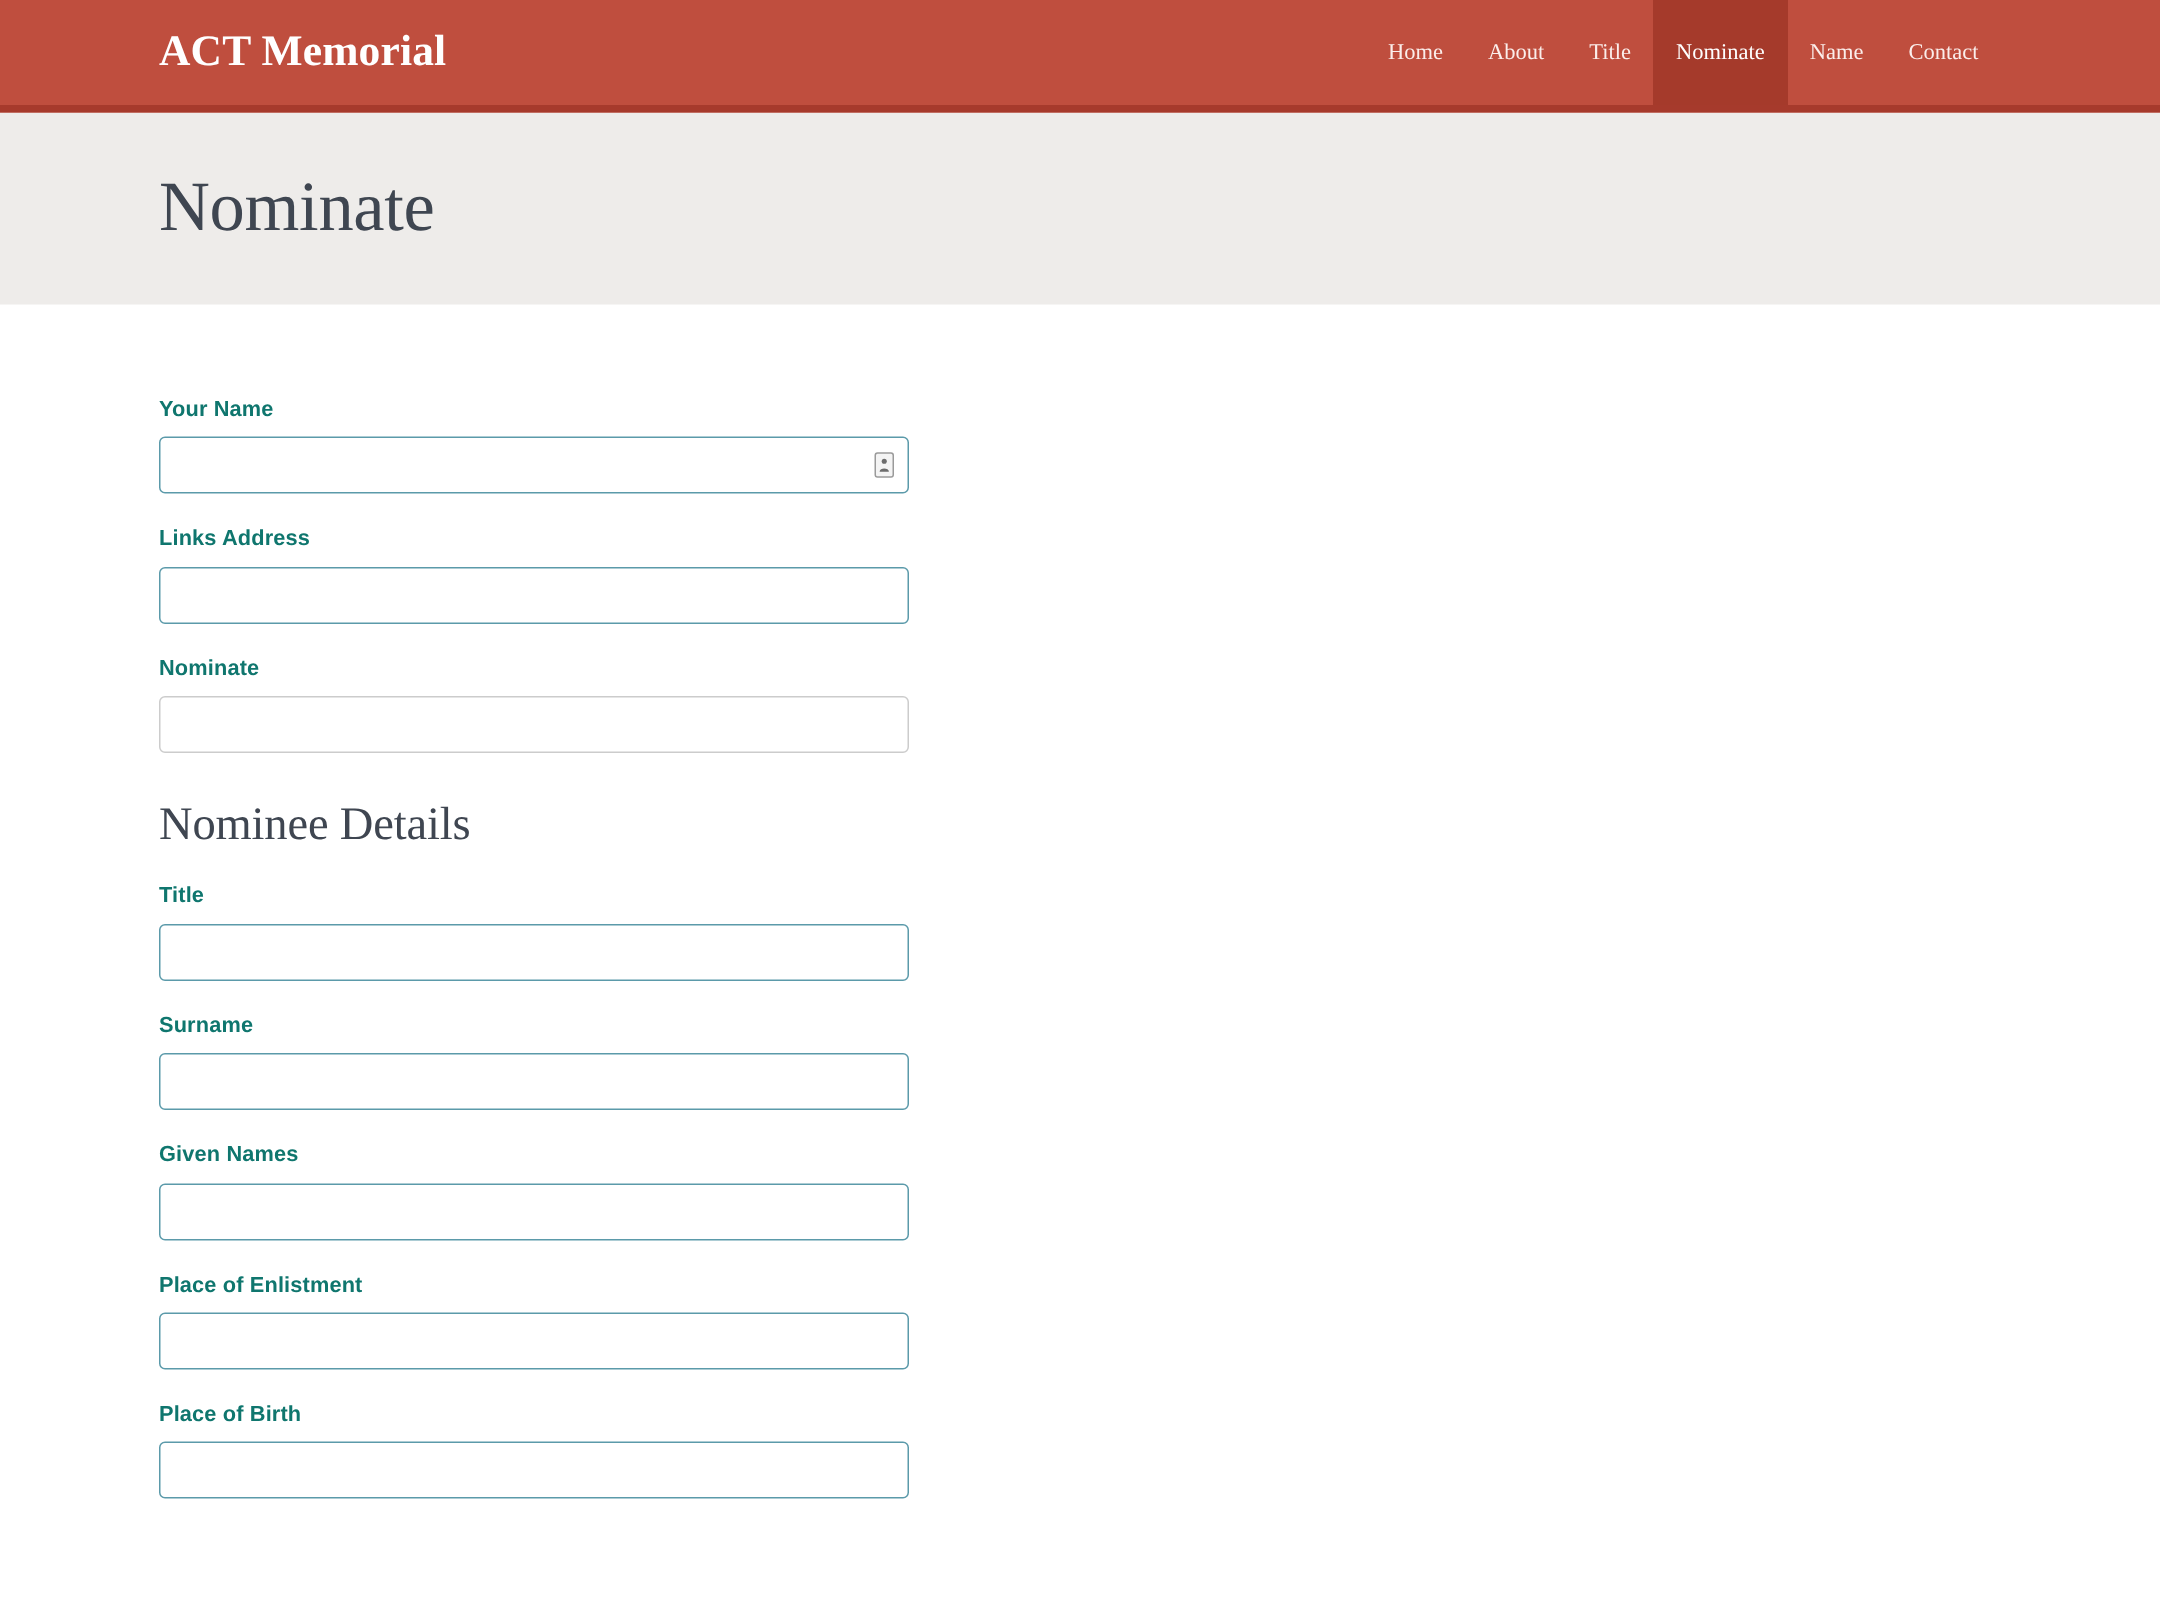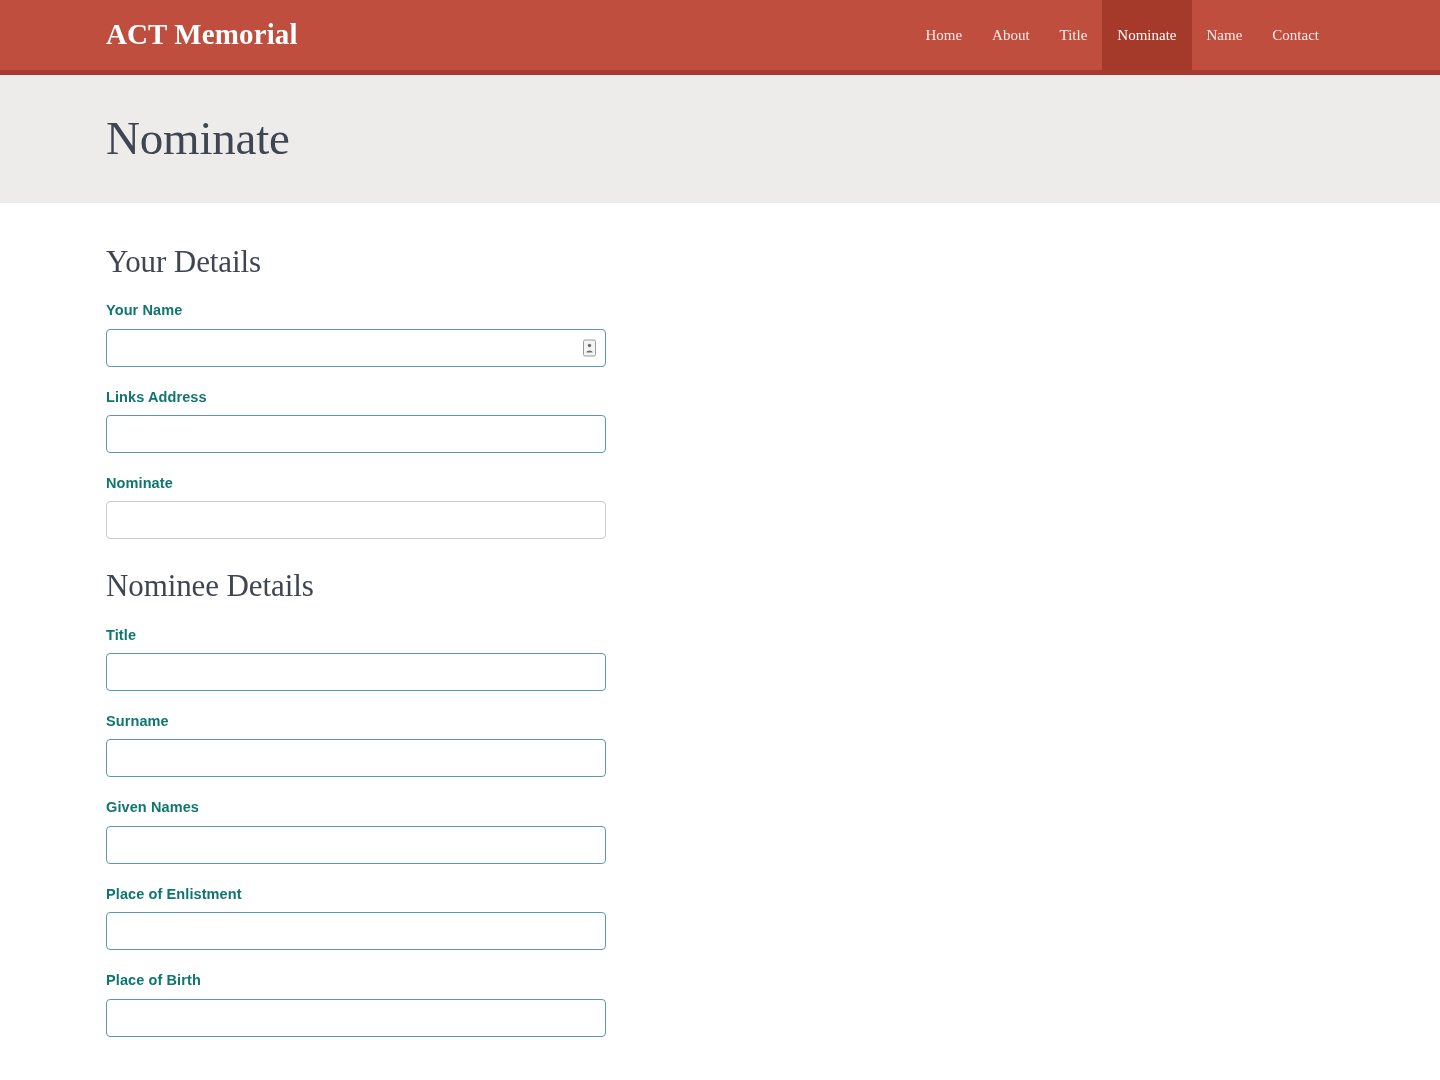--- a/index.html
+++ b/index.html
@@ -183,21 +183,20 @@
 <section class="hero">
   <div class="hero-inner">
     <h1 class="page-title">Nominate</h1>
   </div>
 </section>
 
 <main class="content">
   <form class="form-column">
 
     <section class="section-your-details">
-      <h2 class="section-heading">Your Details</h2>
 
       <div class="field">
         <label class="field-label">Your Name</label>
         <div class="field-input">
           <input type="text" placeholder="" style="">
           <span class="autofill-icon">
             <svg width="7" height="11" viewBox="0 0 7 11" aria-hidden="true">
               <circle cx="3.5" cy="3" r="1.7" fill="#6d6d6d"></circle>
               <path d="M0.4 10 C0.4 7.2 6.6 7.2 6.6 10 Z" fill="#6d6d6d"></path>
             </svg>

